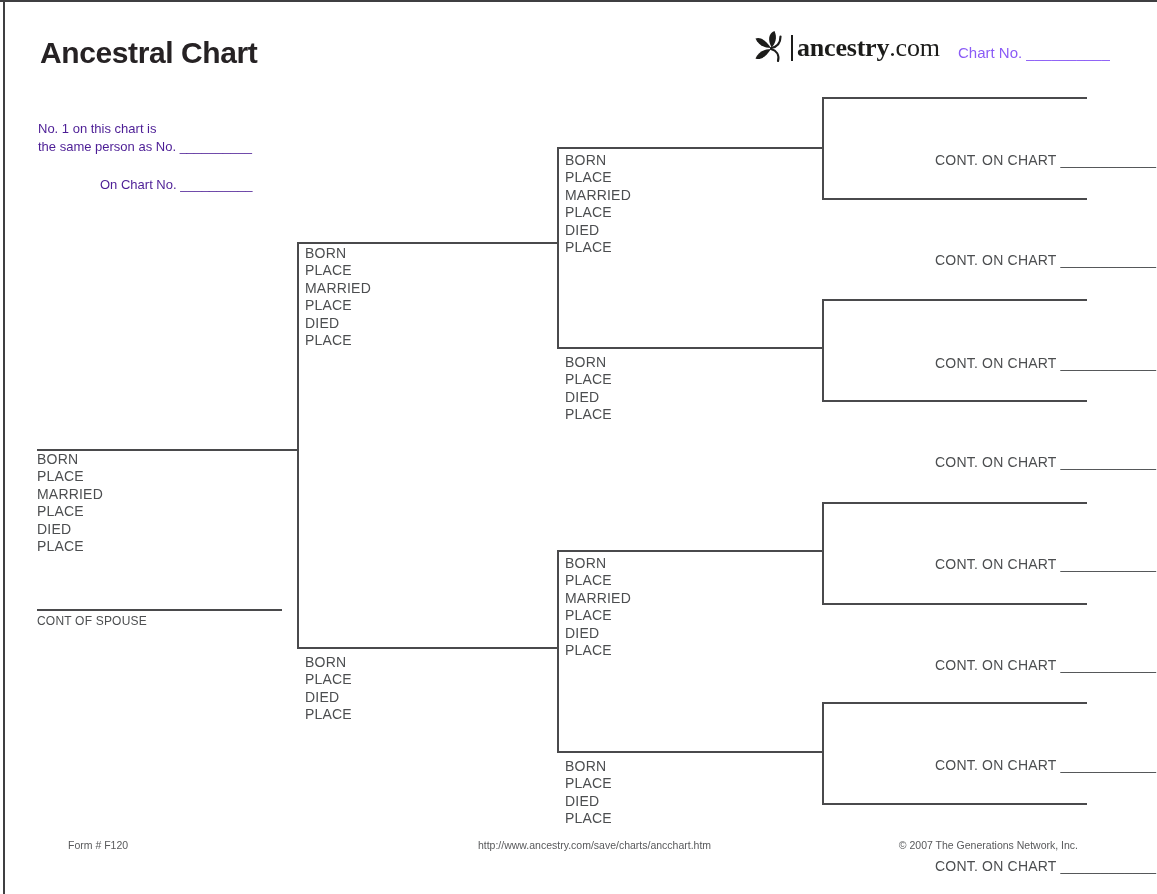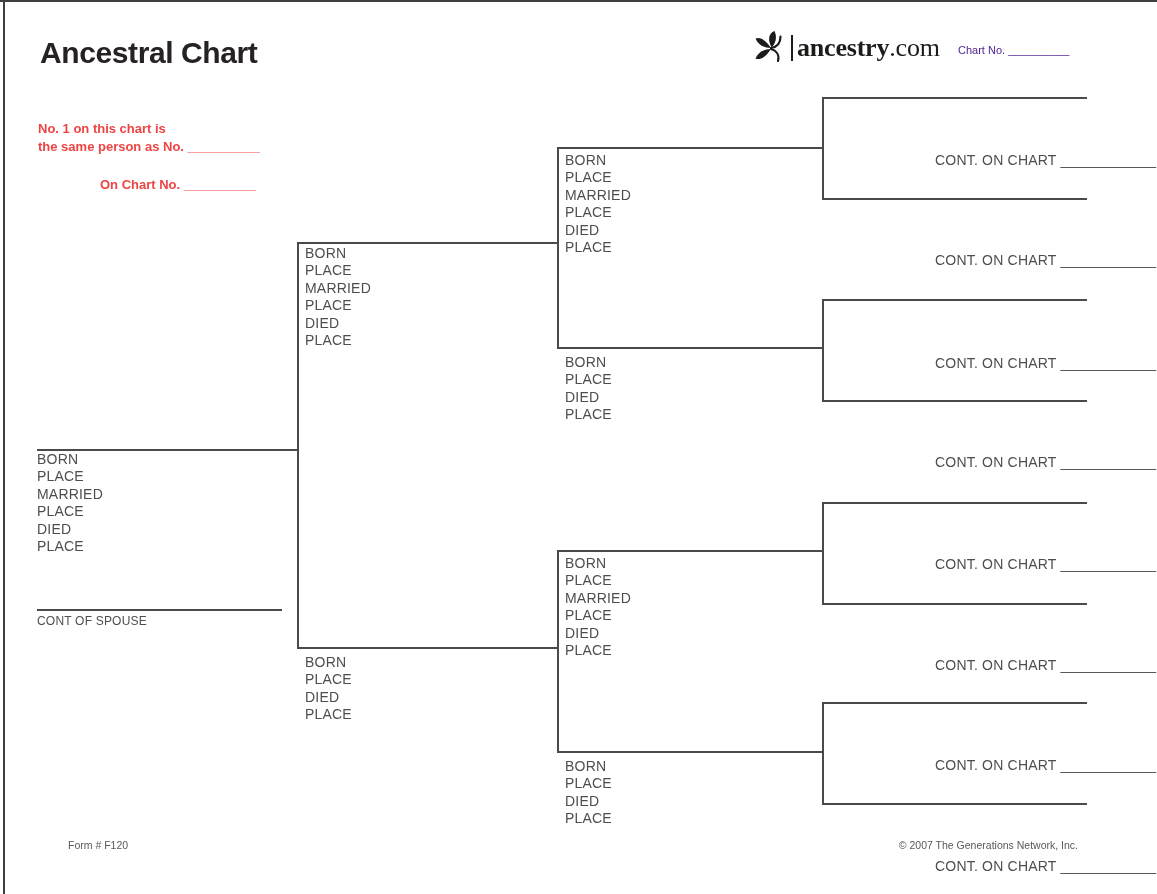--- a/index.html
+++ b/index.html
@@ -15,23 +15,23 @@
   .edge-top{position:absolute;left:0;top:0;width:1157px;height:2px;background:#3f3f41;}
 
   .title{
     position:absolute;left:40px;top:36px;
     font-size:30px;font-weight:bold;letter-spacing:-0.4px;color:#262224;
   }
   .logo{position:absolute;left:753px;top:30px;display:flex;align-items:center;}
   .logo-bar{width:2px;height:26px;background:#1c1c1a;margin:0 4px 0 2px;}
   .logo-word{font-family:"Liberation Serif","DejaVu Serif",serif;font-size:26px;color:#1c1c1a;letter-spacing:-0.2px;}
   .logo-word b{font-weight:bold;}
-  .chart-no{position:absolute;left:958px;top:44px;font-size:11px;color:#4c1d95;}
+  .chart-no{position:absolute;left:958px;top:44px;font-size:15px;color:#8b5cf6;}
 
-  .intro{position:absolute;left:38px;top:120px;font-size:13px;line-height:18px;color:#ef4444;font-weight:bold;}
+  .intro{position:absolute;left:38px;top:120px;font-size:13px;line-height:18px;color:#4c1d95;}
   .intro .indent{margin-left:62px;margin-top:20px;}
 
   .hline{position:absolute;height:1.6px;background:#4a4a4c;}
   .vline{position:absolute;width:1.6px;background:#4a4a4c;}
 
   .label-block{position:absolute;font-size:14px;line-height:17.4px;color:#4c4e50;letter-spacing:0.2px;}
   .spouse-label{position:absolute;font-size:12px;color:#4c4e50;letter-spacing:0.2px;}
   .cont{position:absolute;font-size:14px;color:#4c4e50;letter-spacing:0.2px;white-space:nowrap;margin-top:44px;}
 
   .footer-item{position:absolute;font-size:10.5px;color:#58595b;padding-left:32px;}
@@ -154,14 +154,15 @@
   <div class="hline" style="left:822px;top:603px;width:265px;"></div>
   <div class="cont" style="left:935px;top:613px;">CONT. ON CHART ____________</div>
 
   <div class="vline" style="left:822px;top:702px;height:102px;"></div>
   <div class="hline" style="left:822px;top:702px;width:265px;"></div>
   <div class="cont" style="left:935px;top:713px;">CONT. ON CHART ____________</div>
   <div class="hline" style="left:822px;top:803px;width:265px;"></div>
   <div class="cont" style="left:935px;top:814px;">CONT. ON CHART ____________</div>
 
   <div class="footer-item" style="left:36px;top:839px;">Form # F120</div>
+  <div class="footer-item footer-url" style="top:839px;">http://www.ancestry.com/save/charts/ancchart.htm</div>
   <div class="footer-item" style="right:79px;top:839px;">© 2007 The Generations Network, Inc.</div>
 </div>
 
 </body></html>

